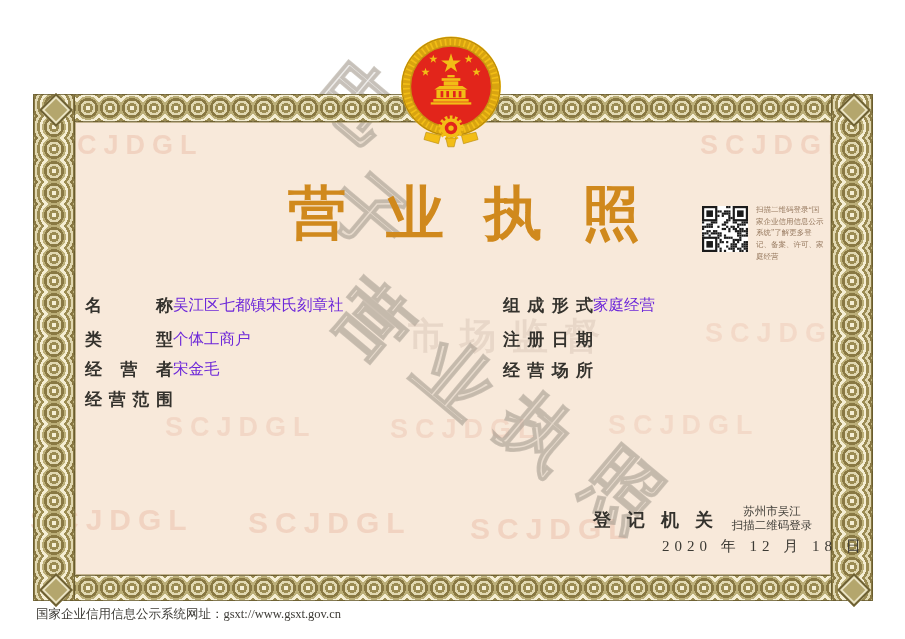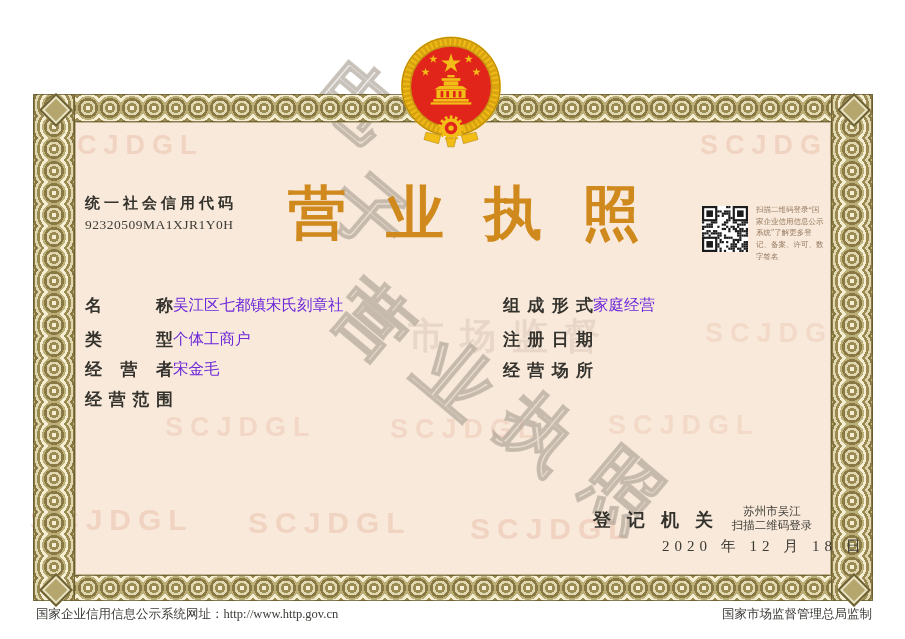--- a/index.html
+++ b/index.html
@@ -144,24 +144,20 @@
       <circle cx="50" cy="92" r="9.5" fill="#f2bd16"></circle>
       <circle cx="50" cy="92" r="6" fill="#e2251b"></circle>
       <circle cx="50" cy="92" r="2.6" fill="#f2bd16"></circle>
 
       <polygon points="26,96 40,99 38,107 24,103" fill="#f2bd16" stroke="#b8890b" stroke-width=".6"></polygon>
       <polygon points="74,96 60,99 62,107 76,103" fill="#f2bd16" stroke="#b8890b" stroke-width=".6"></polygon>
       <polygon points="45,101.5 55,101.5 53,110 47,110" fill="#f2bd16" stroke="#b8890b" stroke-width=".6"></polygon>
     </svg>
   </div>
 
-  <div class="credit-block">
-    <div class="credit-label">统一社会信用代码</div>
-    <div class="credit-code">92320509MA1XJR1Y0H</div>
-  </div>
 
   <div class="license-title spread">
       <span>营</span>
       <span>业</span>
       <span>执</span>
       <span>照</span>
     </div>
 
   <div class="qr">
     <svg viewBox="0 0 42 42">
@@ -306,21 +302,21 @@
         <rect x="2" y="2" width="10" height="10" fill="#ffffff"></rect>
         <rect x="4" y="4" width="6" height="6" fill="#1b1b1b"></rect>
         <rect x="28" y="0" width="14" height="14" fill="#1b1b1b"></rect>
         <rect x="30" y="2" width="10" height="10" fill="#ffffff"></rect>
         <rect x="32" y="4" width="6" height="6" fill="#1b1b1b"></rect>
         <rect x="0" y="28" width="14" height="14" fill="#1b1b1b"></rect>
         <rect x="2" y="30" width="10" height="10" fill="#ffffff"></rect>
         <rect x="4" y="32" width="6" height="6" fill="#1b1b1b"></rect>
       </svg>
   </div>
-  <div class="qr-caption">扫描二维码登录“国家企业信用信息公示系统”了解更多登记、备案、许可、数字签名</div>
+  <div class="qr-caption">扫描二维码登录“国家企业信用信息公示系统”了解更多登记、备案、许可、家庭经营</div>
 
   <div class="row" style="left:85px;top:294px;">
     <div class="lbl lbl-l spread">
         <span>名</span>
         <span>称</span>
       </div>
     <div class="val">吴江区七都镇宋氏刻章社</div>
   </div>
   <div class="row" style="left:85px;top:328px;">
     <div class="lbl lbl-l spread">
@@ -378,16 +374,15 @@
       <span>机</span>
       <span>关</span>
     </div>
   <div class="registrar-value">
     <div>苏州市吴江</div>
     <div>扫描二维码登录</div>
   </div>
   <div class="issue-date">2020 年 12 月 18 日</div>
 
 
-  <div class="footer-left">国家企业信用信息公示系统网址：http://www.http.gov.cn</div>
-  <div class="footer-right">国家市场监督管理总局监制</div>
+  <div class="footer-left">国家企业信用信息公示系统网址：gsxt://www.gsxt.gov.cn</div>
 
 </div>
 
 </body></html>

